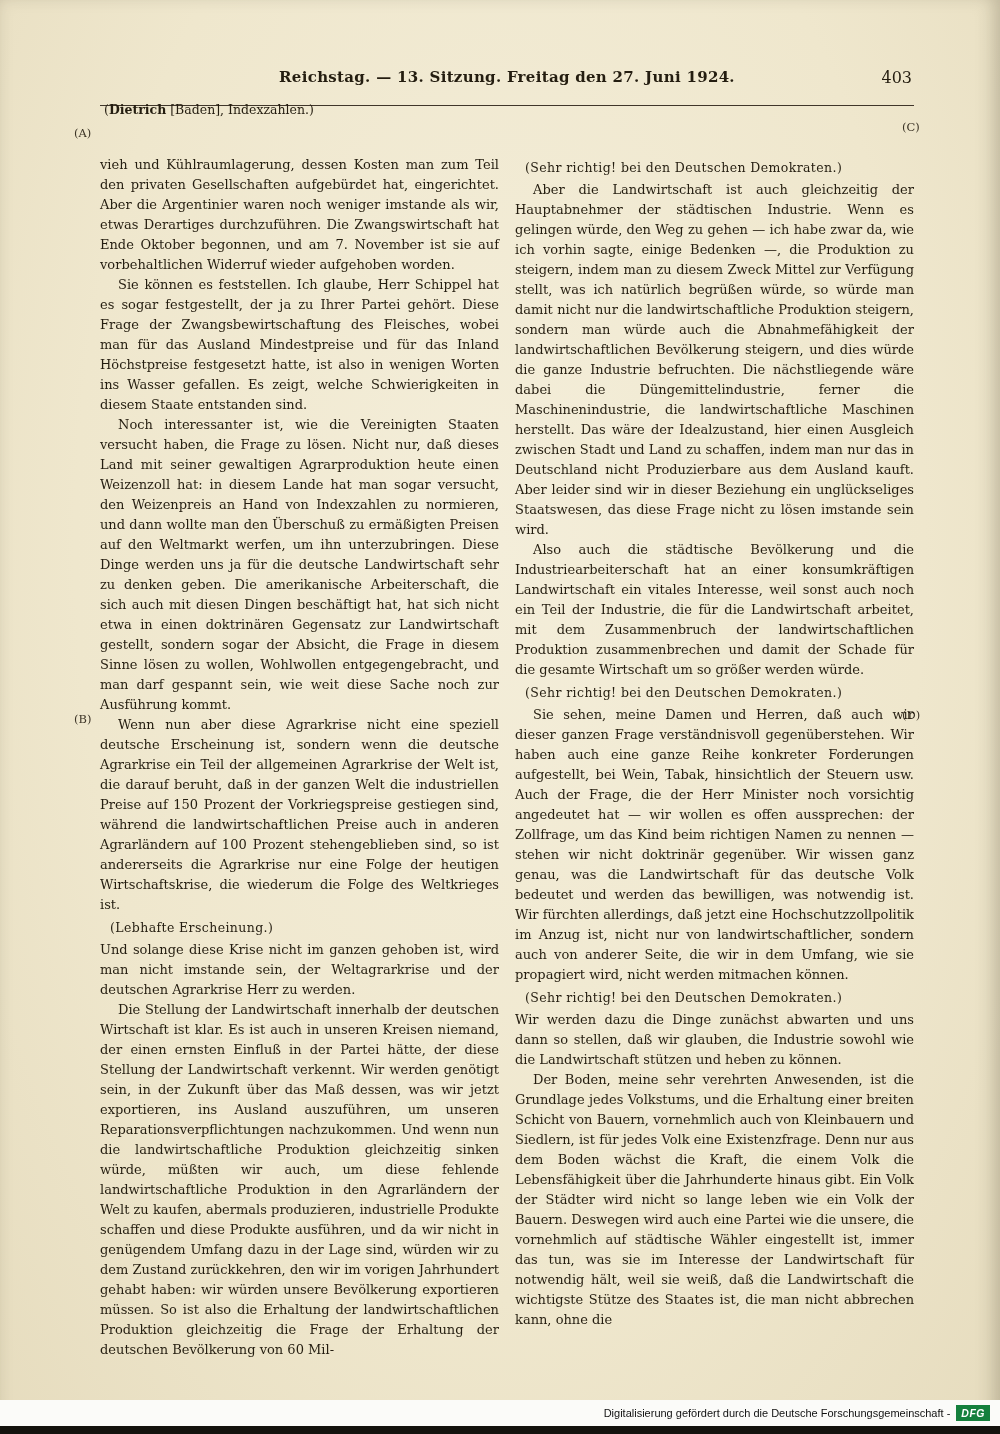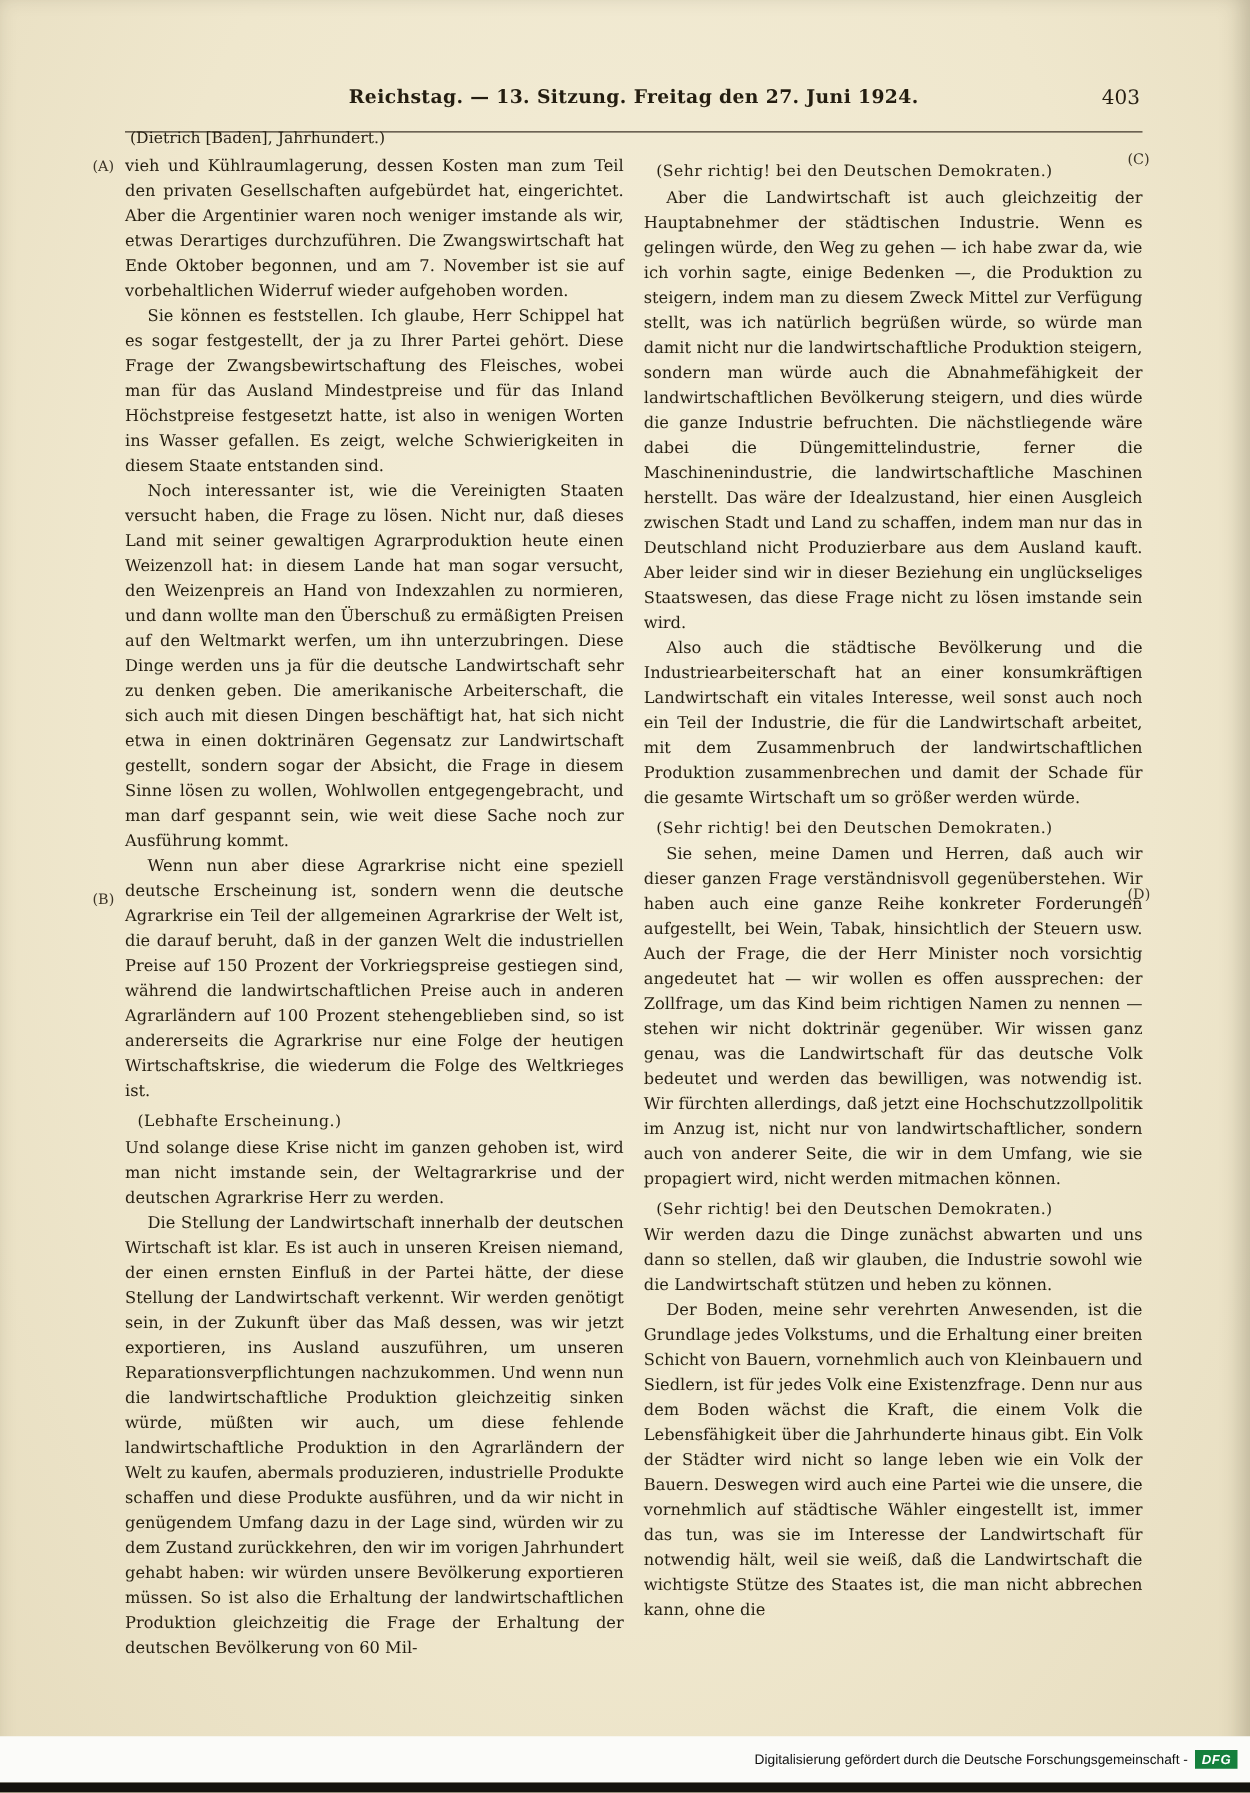--- a/index.html
+++ b/index.html
@@ -26,26 +26,26 @@
     font-size: 15px; font-weight: bold; letter-spacing: 0.3px;
   }
   .page-number {
     position: absolute; right: 2px; top: 0;
     font-size: 16px; font-weight: normal;
   }
   .speaker-note {
     position: absolute; top: 102px; left: 104px;
     font-size: 12.5px;
   }
-  .speaker-note .spk-name { font-weight: normal; }
+  .speaker-note .spk-name { font-weight: bold; }
   .columns {
     position: absolute; top: 124px; left: 100px; width: 814px;
     display: flex; gap: 16px;
   }
-  .col { flex: 1 1 0; min-width: 0; }
+  .col { flex: 1 1 0; min-width: 0; margin-top: 31px; }
   .col p.body {
     margin: 0;
     font-size: 13px; line-height: 20px;
     text-align: justify;
     hyphens: auto;
   }
   .col p.body.indent { text-indent: 18px; }
   .col p.interjection {
     margin: 3px 10px;
     font-size: 12.5px; line-height: 19px;
@@ -56,21 +56,21 @@
     position: absolute;
     font-size: 11.5px;
     color: #3c3426;
     font-family: "DejaVu Serif", serif;
   }
   .marker-a { top: 126px; left: 74px; }
   .marker-b { top: 712px; left: 74px; }
   .marker-c { top: 120px; left: 902px; }
   .marker-d { top: 708px; left: 902px; }
   .scan-footer {
-    position: absolute; left: 0; bottom: 8px; width: 100%; height: 37px;
+    position: absolute; left: 0; bottom: 8px; width: 100%; height: 26px;
     background: #fbfbf9;
     display: flex; align-items: center; justify-content: flex-end;
     gap: 6px; padding-right: 10px; box-sizing: border-box;
     font-family: "Liberation Sans", sans-serif;
     font-size: 11px; color: #111;
   }
   .dfg-logo {
     display: inline-block;
     background: #15803d; color: #ffffff;
     font-weight: bold; font-style: italic;
@@ -86,21 +86,21 @@
 </head>
 <body>
 
 <div class="page">
 
   <div class="header">
     <span class="header-title">Reichstag. — 13. Sitzung. Freitag den 27. Juni 1924.</span>
     <span class="page-number">403</span>
   </div>
 
-  <div class="speaker-note"><span>(</span><span class="spk-name">Dietrich</span><span> [Baden], Jahrhundert.)</span></div>
+  <div class="speaker-note"><span>(</span><span class="spk-name">Dietrich</span><span> [Baden], Indexzahlen.)</span></div>
 
   <span class="margin-marker marker-a">(A)</span>
   <span class="margin-marker marker-b">(B)</span>
   <span class="margin-marker marker-c">(C)</span>
   <span class="margin-marker marker-d">(D)</span>
 
   <div class="columns">
     <div class="col" id="col-left">
         <p class="body">vieh und Kühlraumlagerung, dessen Kosten man zum Teil den privaten Gesellschaften aufgebürdet hat, eingerichtet. Aber die Argentinier waren noch weniger imstande als wir, etwas Derartiges durchzuführen. Die Zwangswirtschaft hat Ende Oktober begonnen, und am 7. November ist sie auf vorbehaltlichen Widerruf wieder aufgehoben worden.</p>
         <p class="body indent">Sie können es feststellen. Ich glaube, Herr Schippel hat es sogar festgestellt, der ja zu Ihrer Partei gehört. Diese Frage der Zwangsbewirtschaftung des Fleisches, wobei man für das Ausland Mindestpreise und für das Inland Höchstpreise festgesetzt hatte, ist also in wenigen Worten ins Wasser gefallen. Es zeigt, welche Schwierigkeiten in diesem Staate entstanden sind.</p>

